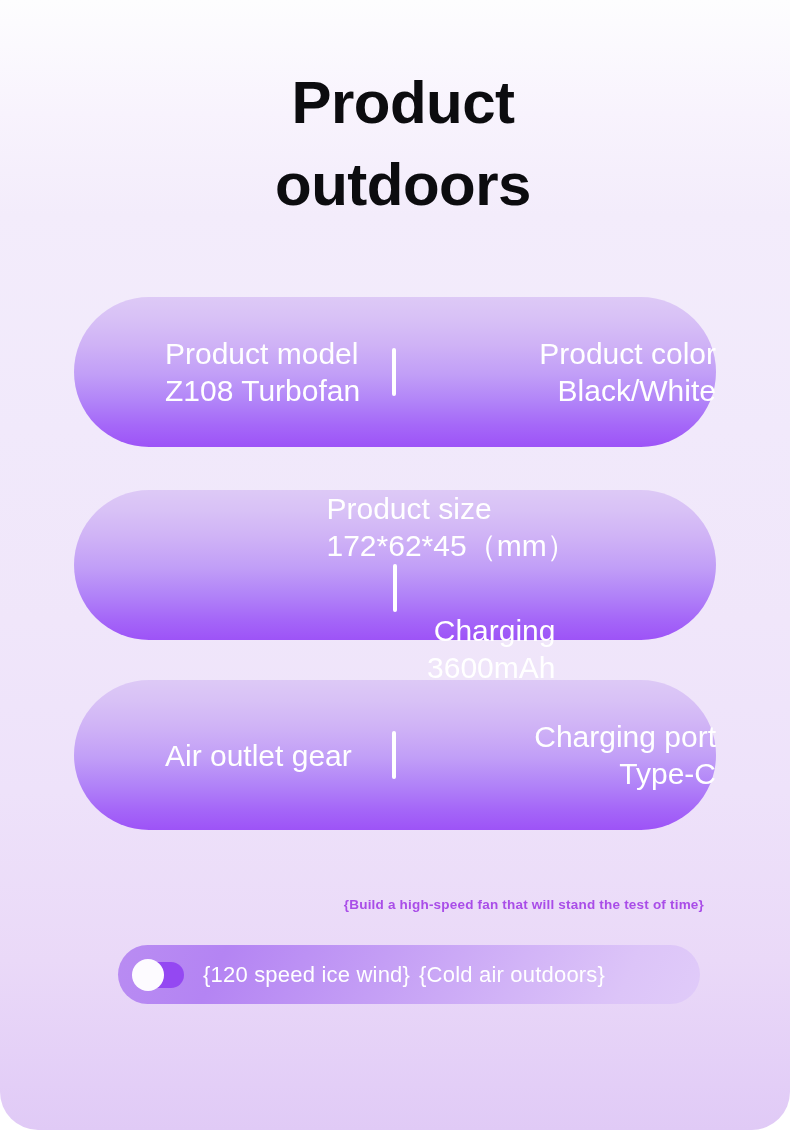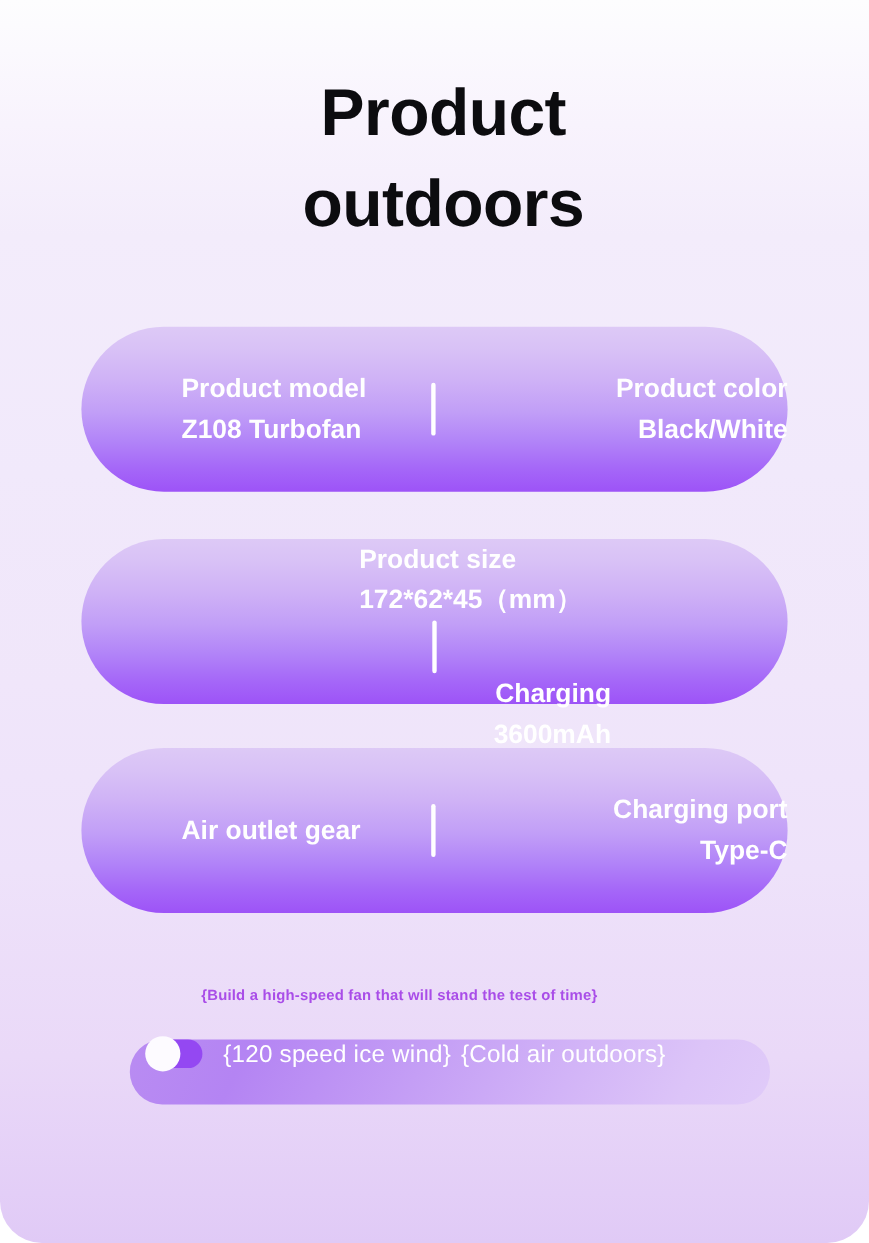--- a/index.html
+++ b/index.html
@@ -79,64 +79,64 @@
   .card-col {
     display: flex;
     flex-direction: column;
     justify-content: center;
   }
   .card-col.left  { width: 228px; margin-left: 91px; }
   .card-col.right { width: 230px; margin-left: 91px; text-align: right; }
 
   .card-line {
     color: #ffffff;
-    font-size: 24px;
-    font-weight: 700;
+    font-size: 30px;
+    font-weight: 400;
     line-height: 37px;
     white-space: nowrap;
   }
 
   .card-divider {
     width: 4px;
     height: 48px;
     background: #ffffff;
     border-radius: 2px;
     flex: 0 0 auto;
   }
 
   
   #tagline {
     position: absolute;
     left: 0;
     top: 897px;
     width: 704px;
-    text-align: center;
+    text-align: right;
     font-size: 13.5px;
     font-weight: bold;
     letter-spacing: 0.2px;
     color: #a94de8;
-    padding-left: 11px;
   }
 
   
   #feature-pill {
     position: absolute;
     left: 118px;
     top: 945px;
     width: 582px;
     height: 59px;
     border-radius: 30px;
     background: linear-gradient(115deg,
         #b98cf2 0%,
         #b484f3 18%,
         #c49ef5 45%,
         #d2b4f7 68%,
         #dcc4f8 86%,
         #e0cbf9 100%);
     display: flex;
+    align-items: center;
     box-sizing: border-box;
     padding-left: 18px;
   }
 
   .toggle {
     position: relative;
     width: 48px;
     height: 26px;
     border-radius: 13px;
     background: #9448f2;

